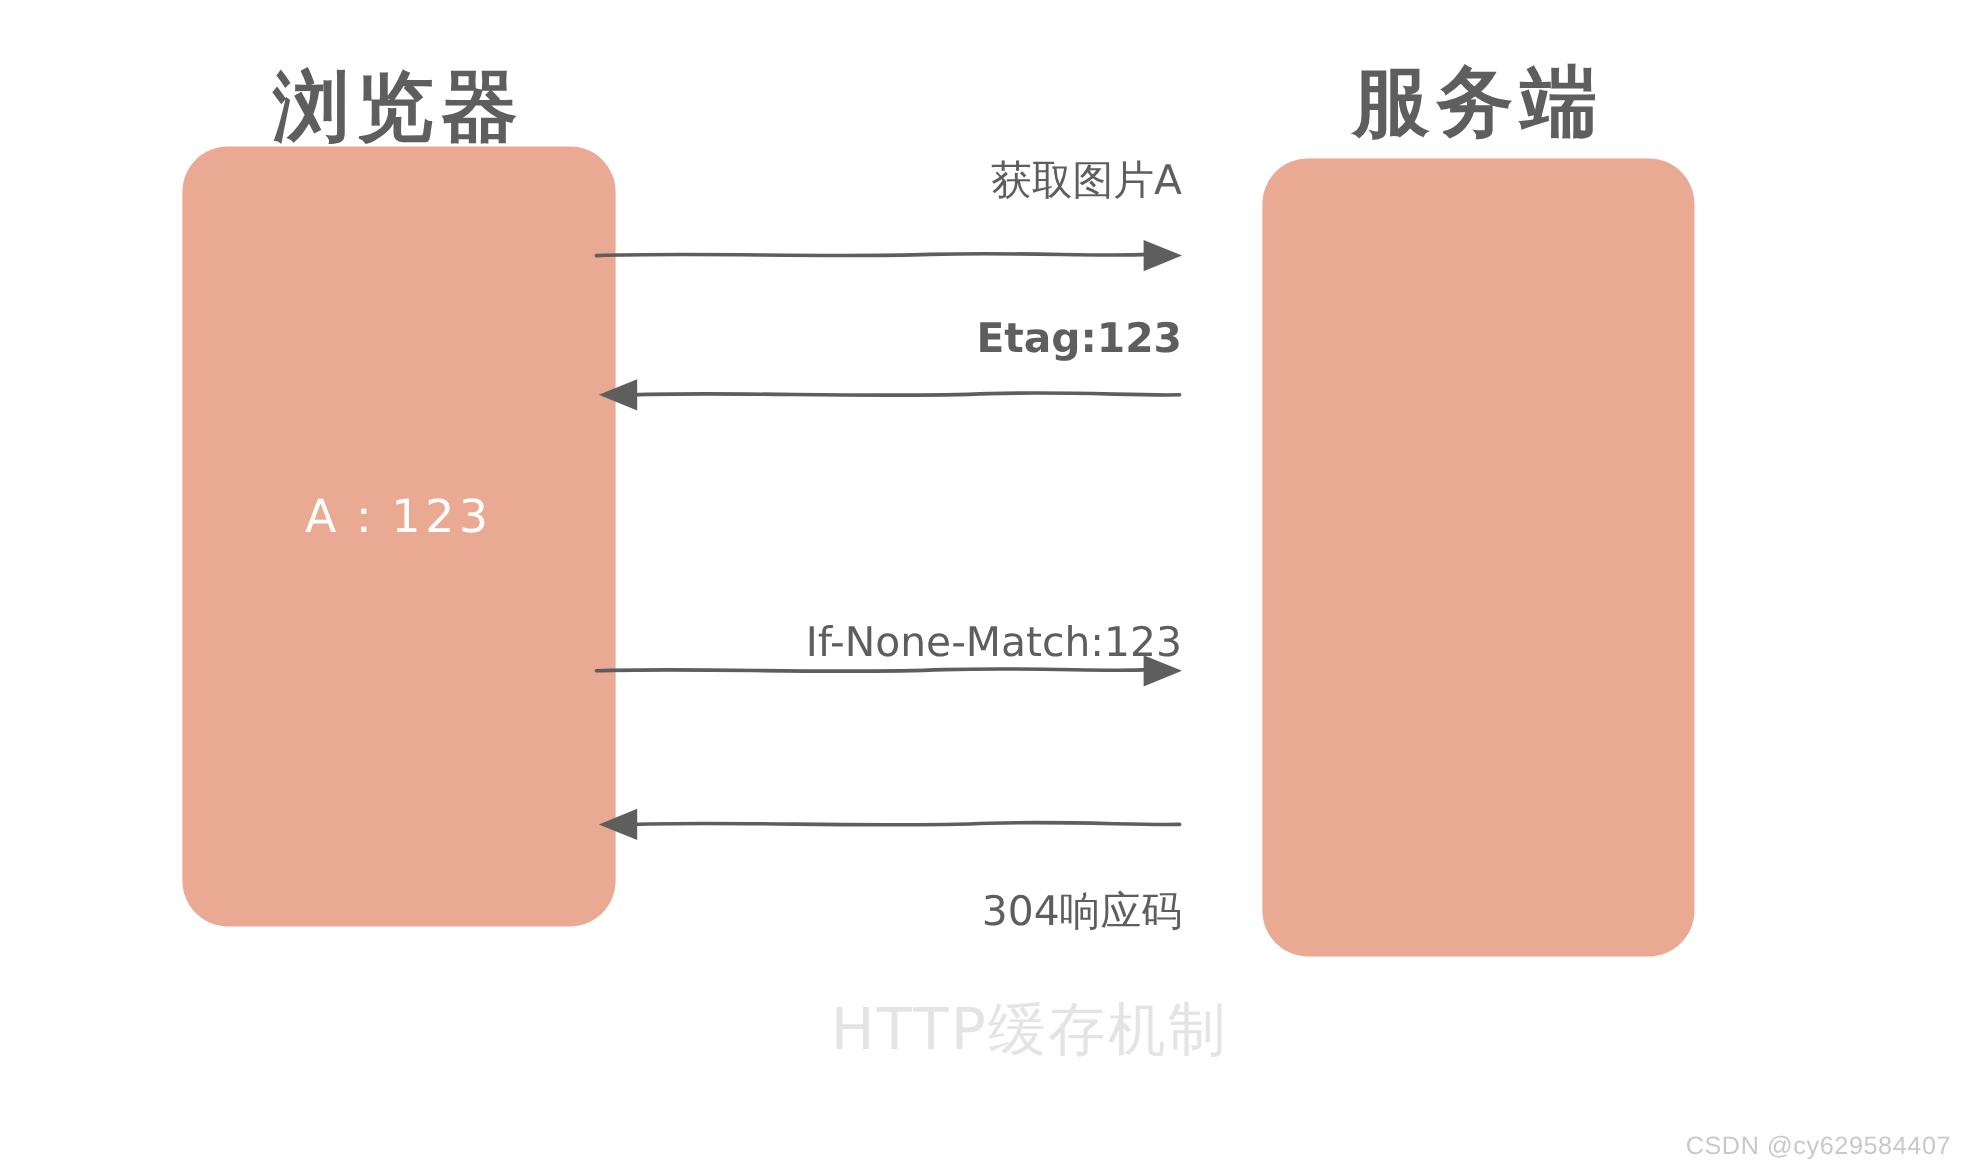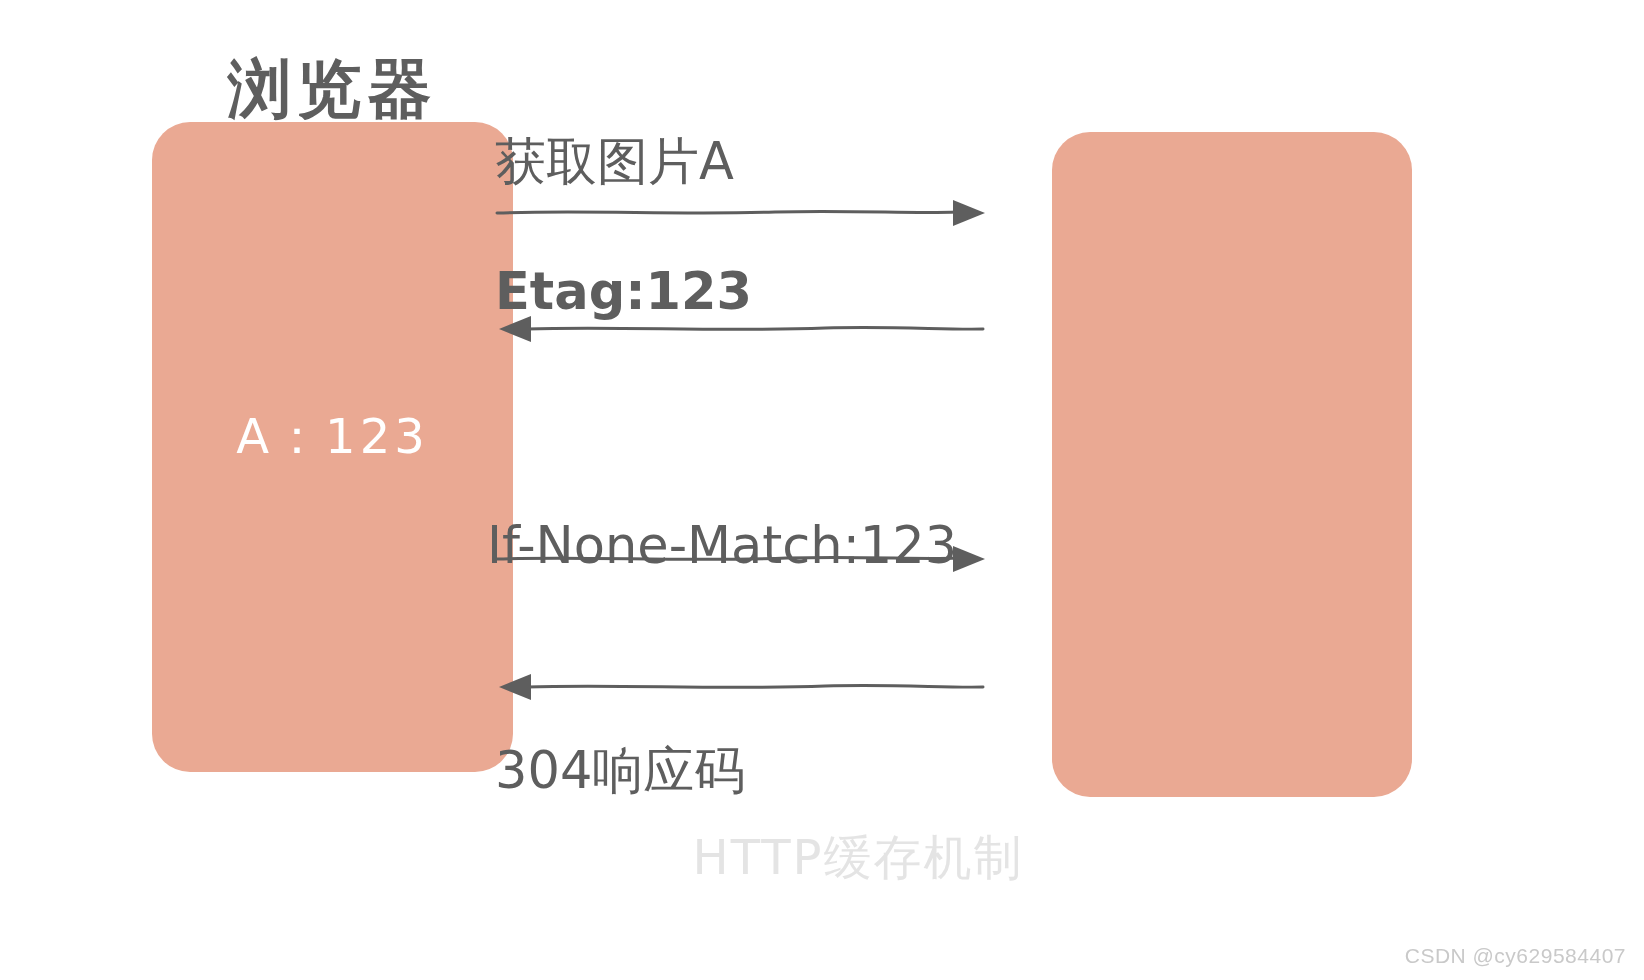--- a/index.html
+++ b/index.html
@@ -60,43 +60,43 @@
   }
 
   
   #cache-value {
     position: absolute;
     left: 152px;
     top: 405px;
     width: 361px;
     text-align: center;
     font-family: "DejaVu Sans", sans-serif;
-    font-size: 48px;
+    font-size: 38px;
     font-weight: 400;
     letter-spacing: 4px;
     color: #ffffff;
     white-space: nowrap;
   }
 
   
   .msg {
     position: absolute;
   }
   .msg svg {
     display: block;
     overflow: visible;
   }
   .msg-label {
     position: absolute;
     font-family: "DejaVu Sans", sans-serif;
-    font-size: 51px;
+    font-size: 34px;
     font-weight: 500;
     color: #5e5e5e;
     white-space: nowrap;
-    text-align: left;
+    text-align: right;
   }
 
   
   #msg-1 { left: 495px; top: 128px; width: 490px; }
   #msg-2 { left: 495px; top: 262px; width: 490px; }
   #msg-3 { left: 487px; top: 472px; width: 498px; }
   #msg-4 { left: 495px; top: 672px; width: 490px; }
 
   .msg .label-above {
     position: absolute;
@@ -147,20 +147,21 @@
 <body>
 
 <div id="canvas" style="background: rgb(255, 255, 255);">
 
   <div class="actor-caption" id="browser-caption" style="color: rgb(94, 94, 94);">浏览器</div>
 
   <div class="actor-box" id="browser-box" style="background: rgb(234, 169, 147);"></div>
 
   <div id="cache-value" style="color: rgb(255, 255, 255);">A：123</div>
 
+  <div class="actor-caption" id="server-caption" style="color: rgb(94, 94, 94);">服务端</div>
 
   <div class="actor-box" id="server-box" style="background: rgb(234, 169, 147);"></div>
 
   <div class="msg" id="msg-1">
     <div class="msg-label label-above" style="color: rgb(94, 94, 94);">获取图片A</div>
     <div class="line-wrap">
       <svg width="490" height="30" viewBox="0 0 490 30">
         <path d="M2 15 C 90 12, 190 17, 280 14 C 360 12, 420 16, 462 14" stroke="#5e5e5e" stroke-width="3" fill="none" stroke-linecap="round"></path>
         <path d="M458 2 L 490 15 L 458 28 Z" fill="#5e5e5e"></path>
       </svg>

